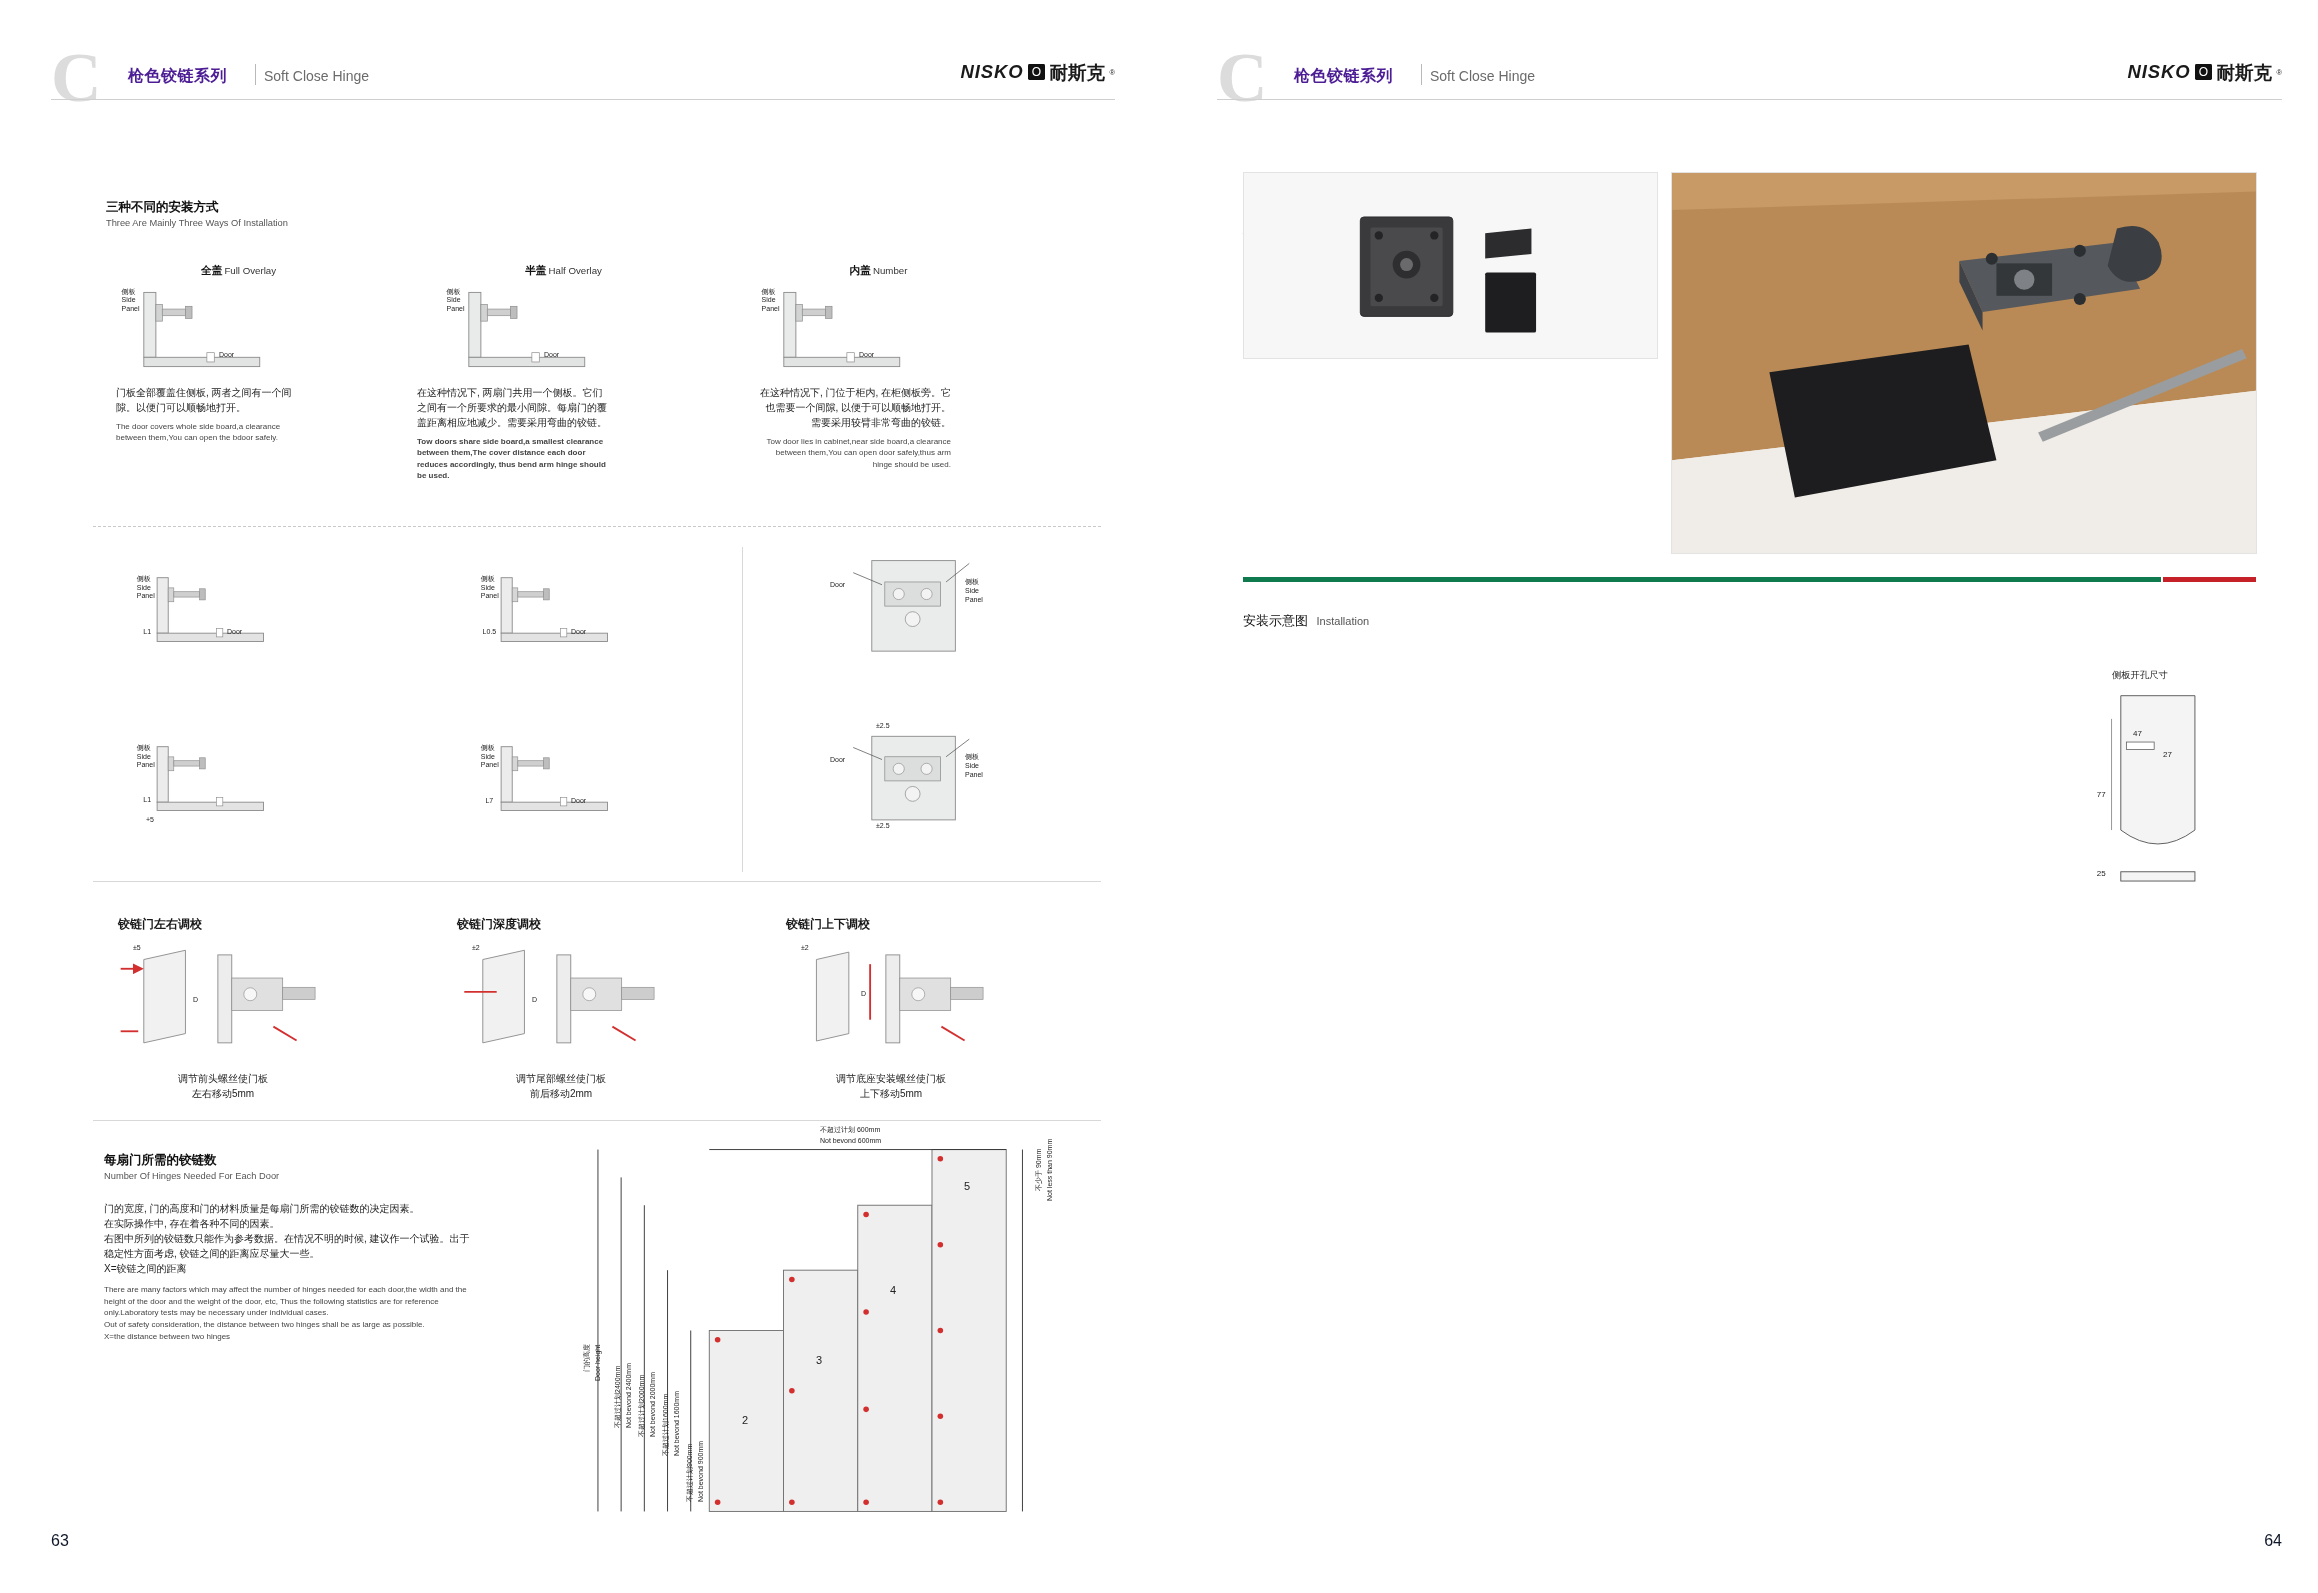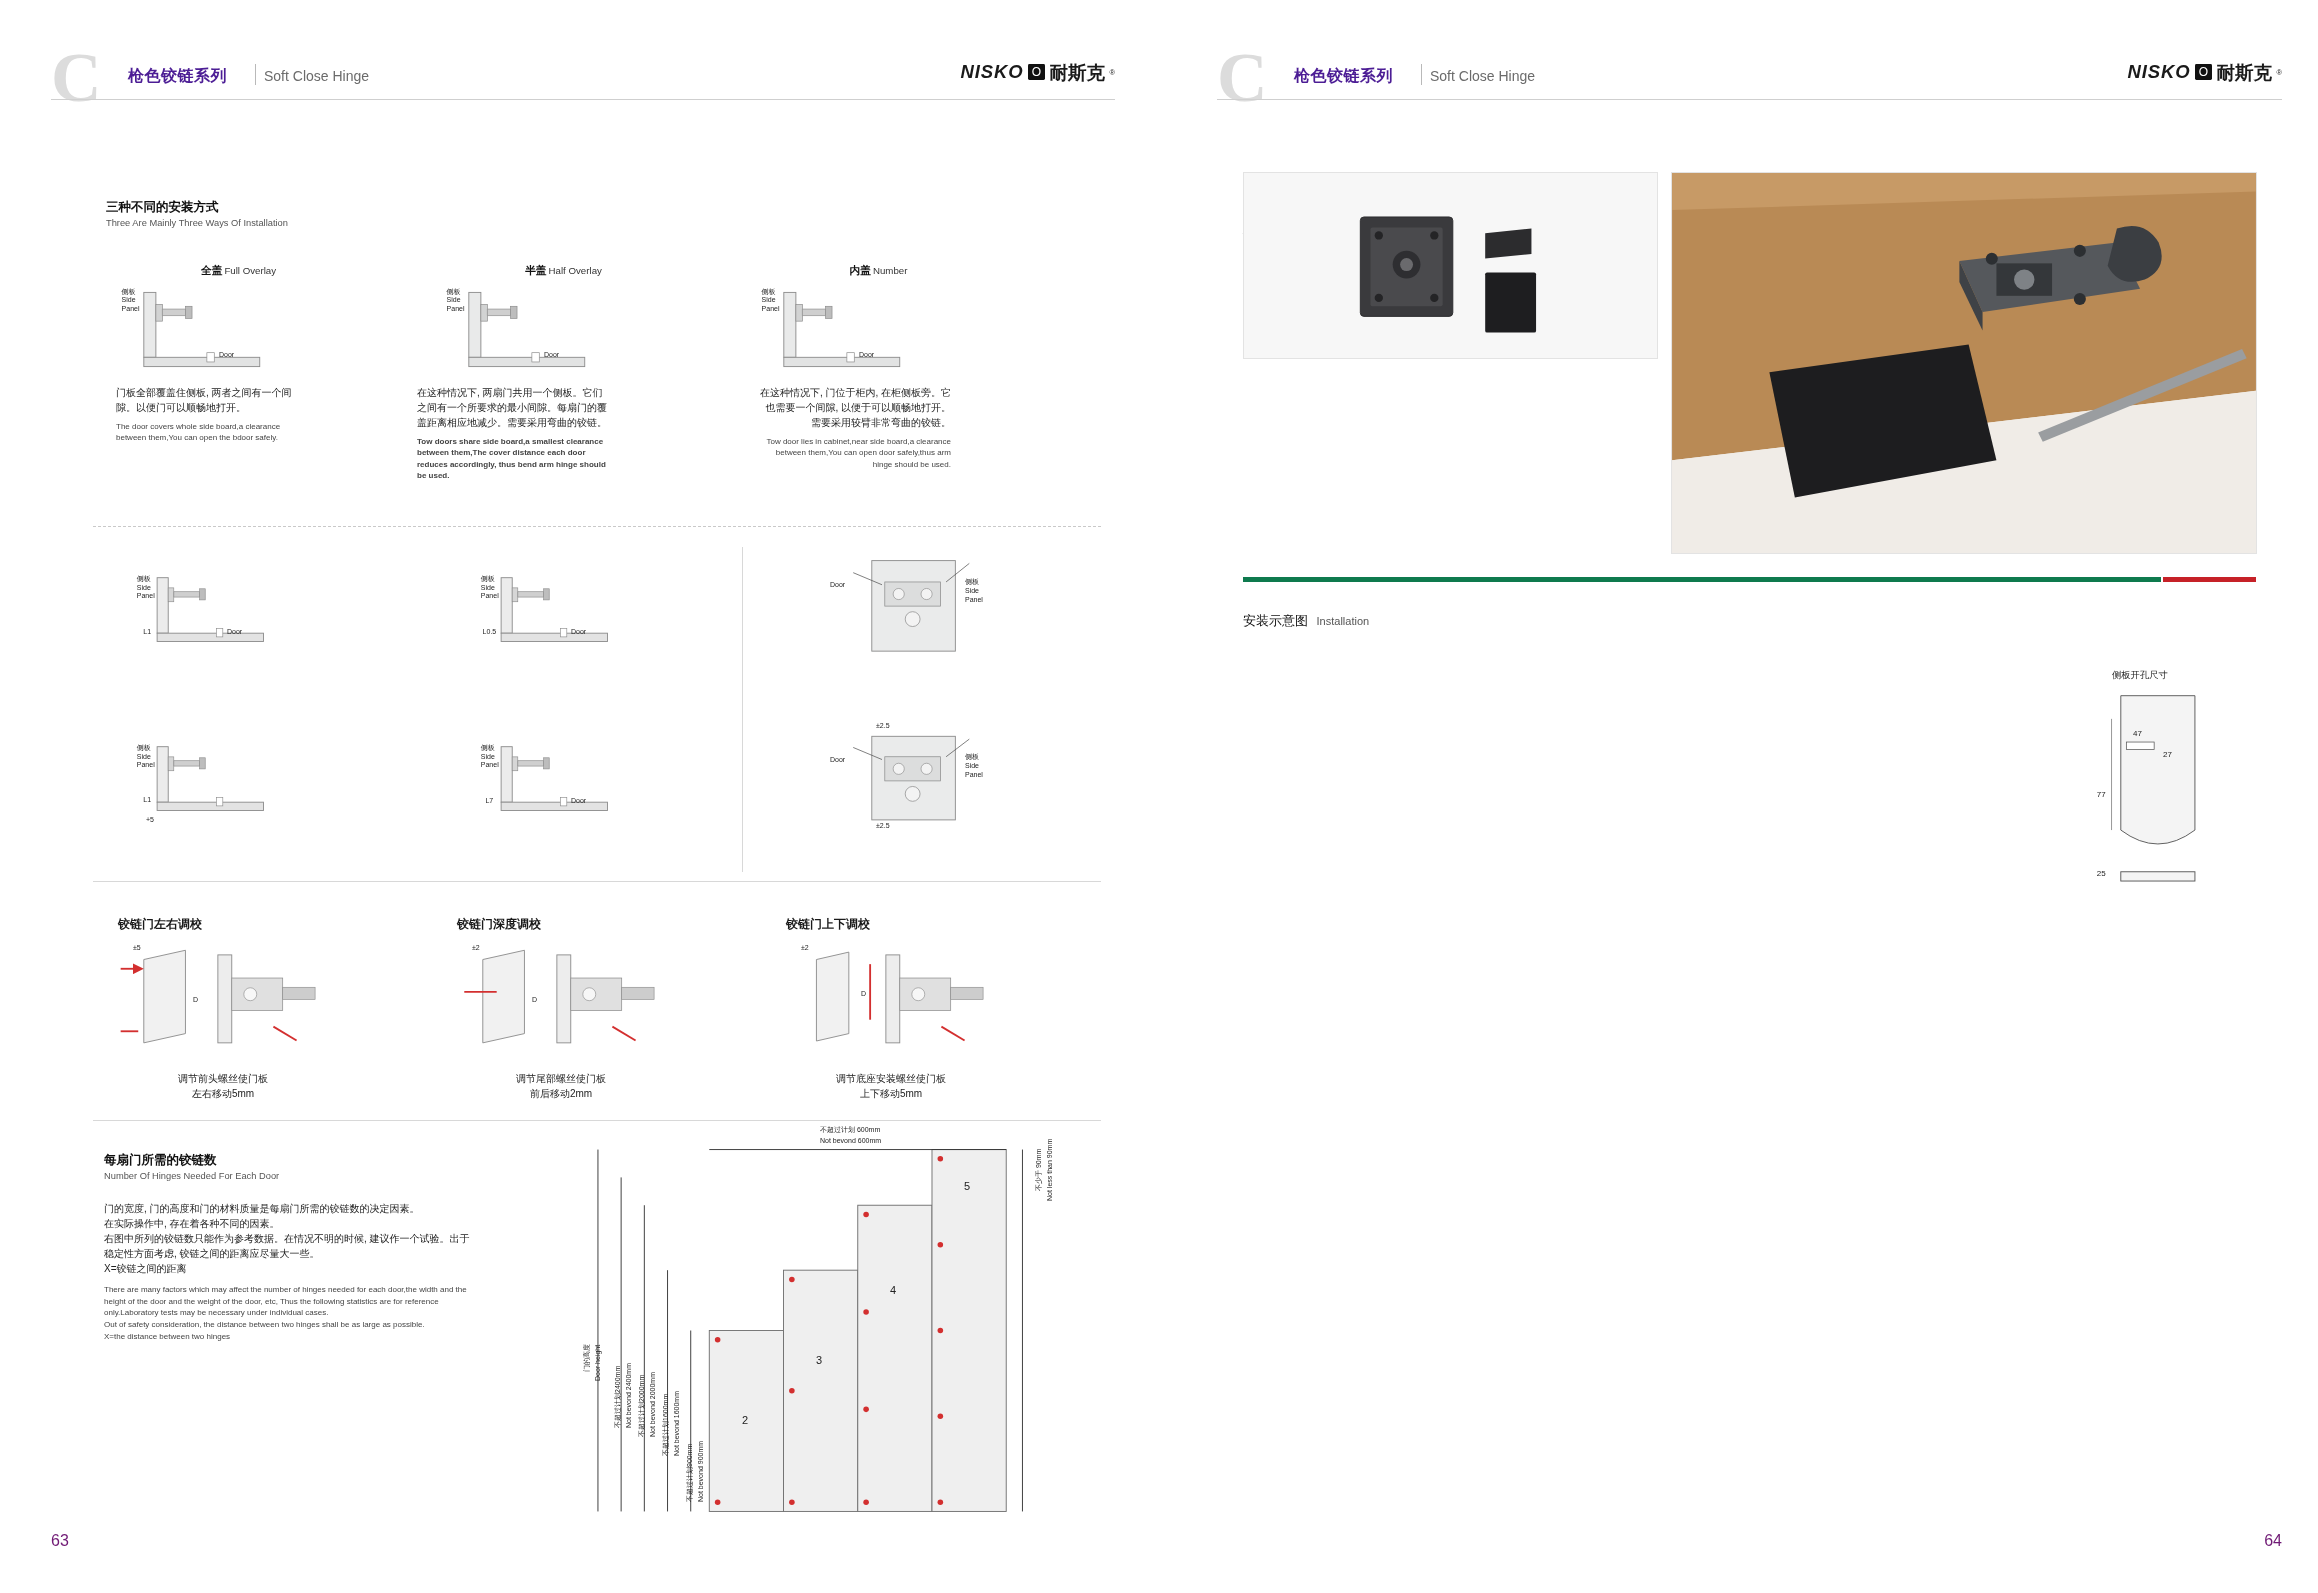--- a/index.html
+++ b/index.html
@@ -15,21 +15,21 @@
   .hdr .cn{position:absolute;left:77px;top:10.2px;font-size:16px;font-weight:700;color:#4c1d95;letter-spacing:0.5px;}
   .hdr .sep{position:absolute;left:204px;top:8.3px;width:0.9px;height:20.4px;background:#b9b9b9;}
   .hdr .en{position:absolute;left:213px;top:12px;font-size:14px;color:#6b6b6b;}
   .hdr .rule{position:absolute;left:0;right:0;top:43px;height:1.4px;background:#cfcfcf;}
   .brand{position:absolute;right:0;top:3.7px;display:flex;align-items:center;gap:4.6px;}
   .brand .bn{font-size:18.5px;font-weight:700;letter-spacing:0.9px;color:#1a1a1a;font-style:italic;}
   .brand .bbox{background:#111;color:#fff;font-size:12px;padding:0.9px 3.7px;border-radius:1.4px;}
   .brand .bcn{font-size:18.5px;font-weight:700;color:#1a1a1a;}
   .brand .reg{font-size:7.4px;vertical-align:super;color:#1a1a1a;}
 
-  .pageno{position:absolute;bottom:44px;font-size:16px;color:#701a75;}
+  .pageno{position:absolute;bottom:44px;font-size:16px;color:#0f172a;}
   .pageno.l{left:51px;}
   .pageno.r{right:51px;}
 
   
   .t-cn{font-size:12px;color:#1a1a1a;font-weight:700;}
   .small-cn{font-size:10px;color:#222;line-height:1.5;}
   .small-en{font-size:8px;color:#444;line-height:1.45;}
   .lbl{font-size:7px;color:#222;line-height:1.25;}
   .dim{font-size:7px;color:#222;}
 

